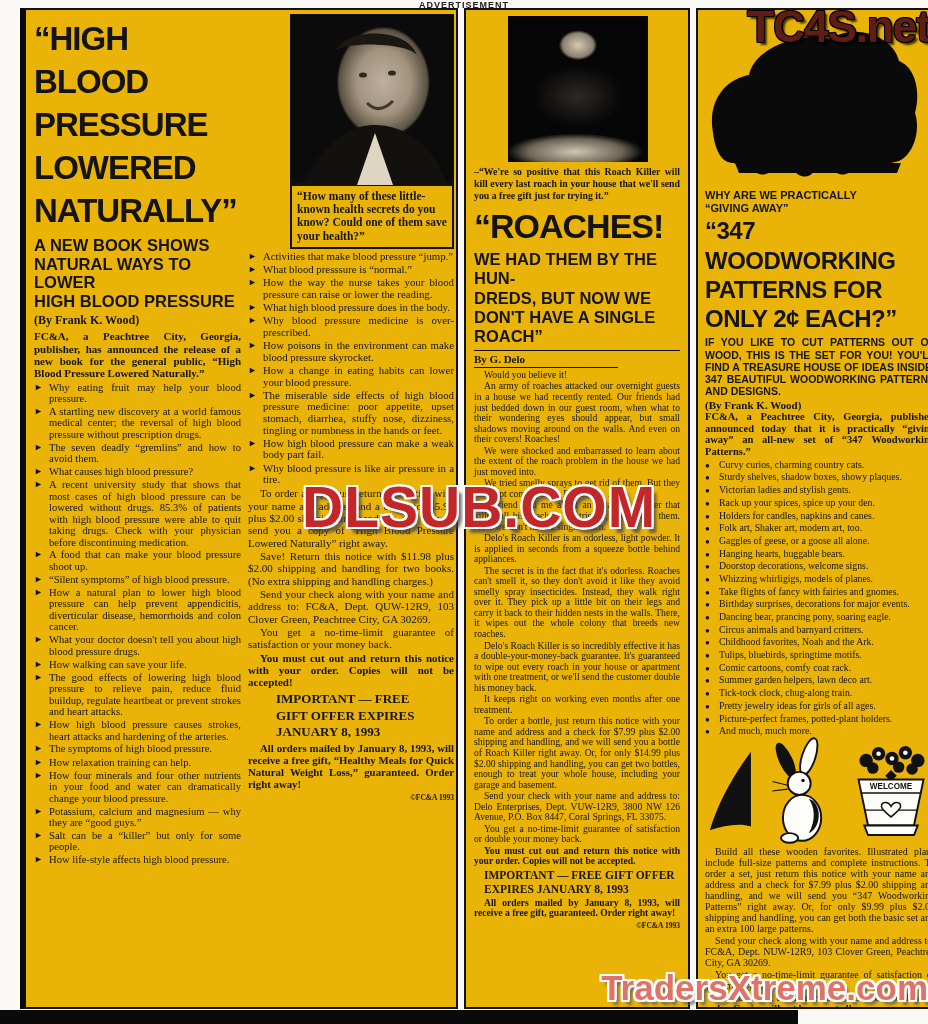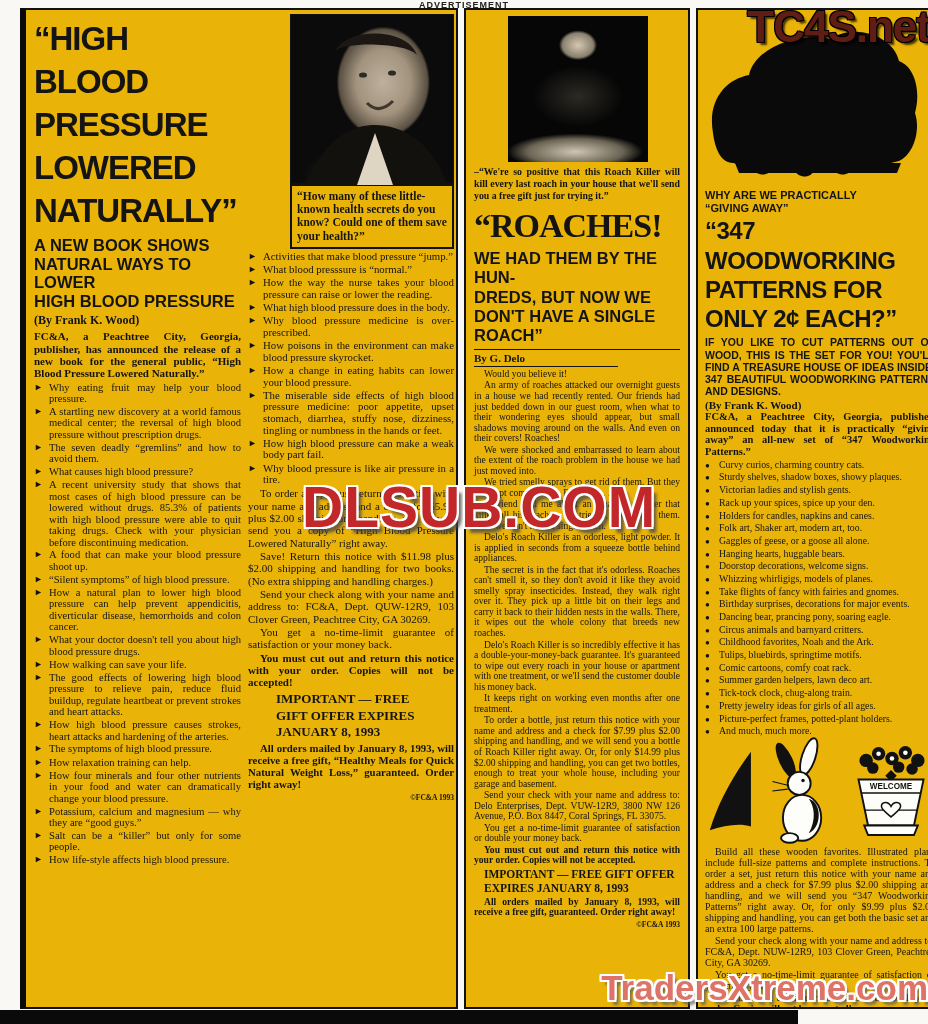--- a/index.html
+++ b/index.html
@@ -69,21 +69,21 @@
   .photo-roach {
     margin-left:34px; width:140px; height:146px;
     background:
       radial-gradient(ellipse 20% 15% at 50% 20%, #d6c9b2 0%, #8a8070 55%, rgba(0,0,0,0) 68%),
       radial-gradient(ellipse 46% 30% at 50% 55%, #2c2a24 0%, rgba(0,0,0,0) 70%),
       radial-gradient(ellipse 62% 16% at 48% 93%, #cfc6b1 0%, #6b6454 55%, rgba(0,0,0,0) 78%),
       #060606;
   }
   .roach-caption { font-weight:bold; font-size:9.8px; line-height:1.2; margin-top:4px; text-align:justify; }
   .roach-headline {
-    font-family:Liberation Serif, serif; font-weight:bold;
+    font-family:Liberation Sans, sans-serif; font-weight:bold;
     font-size:34px; letter-spacing:-1px; margin-top:6px;
   }
   .roach-subhead {
     font-family:"Liberation Sans", sans-serif; font-weight:bold;
     font-size:16.5px; line-height:1.16; white-space:pre-line; margin-top:4px;
     border-bottom:1px solid #111; padding-bottom:4px;
   }
   .roach-byline { font-weight:bold; font-size:11px; border-bottom:1px solid #111; padding:2px 0; width:70%; }
   .roach-paras  { font-size:9.6px; line-height:1.1; margin-top:2px; }
   .roach-paras .para { text-indent:10px; text-align:justify; margin-top:1px; }

